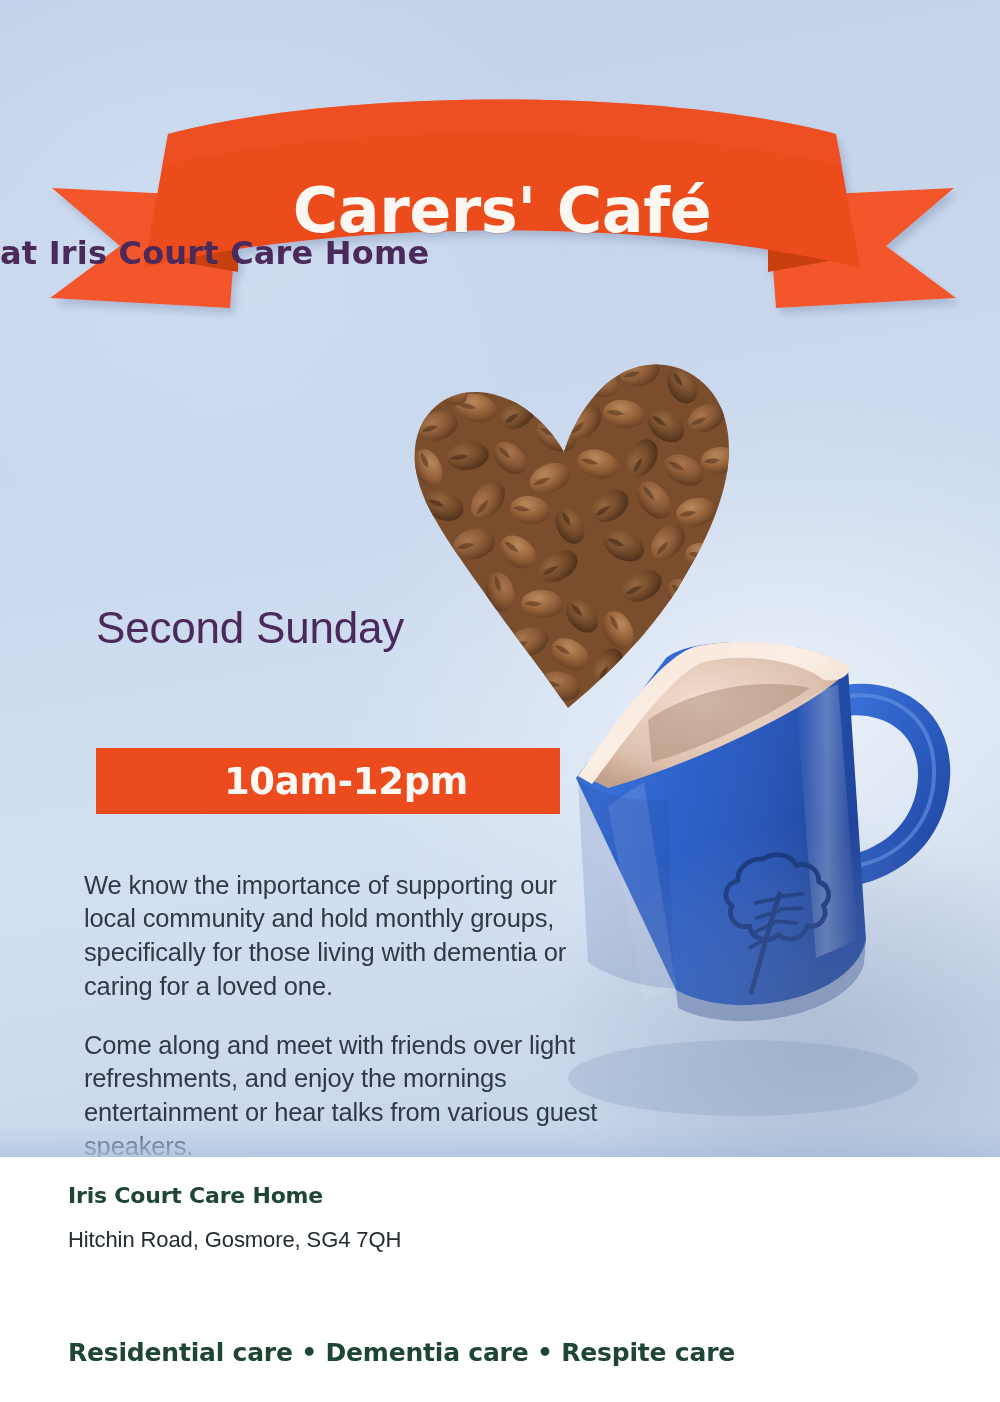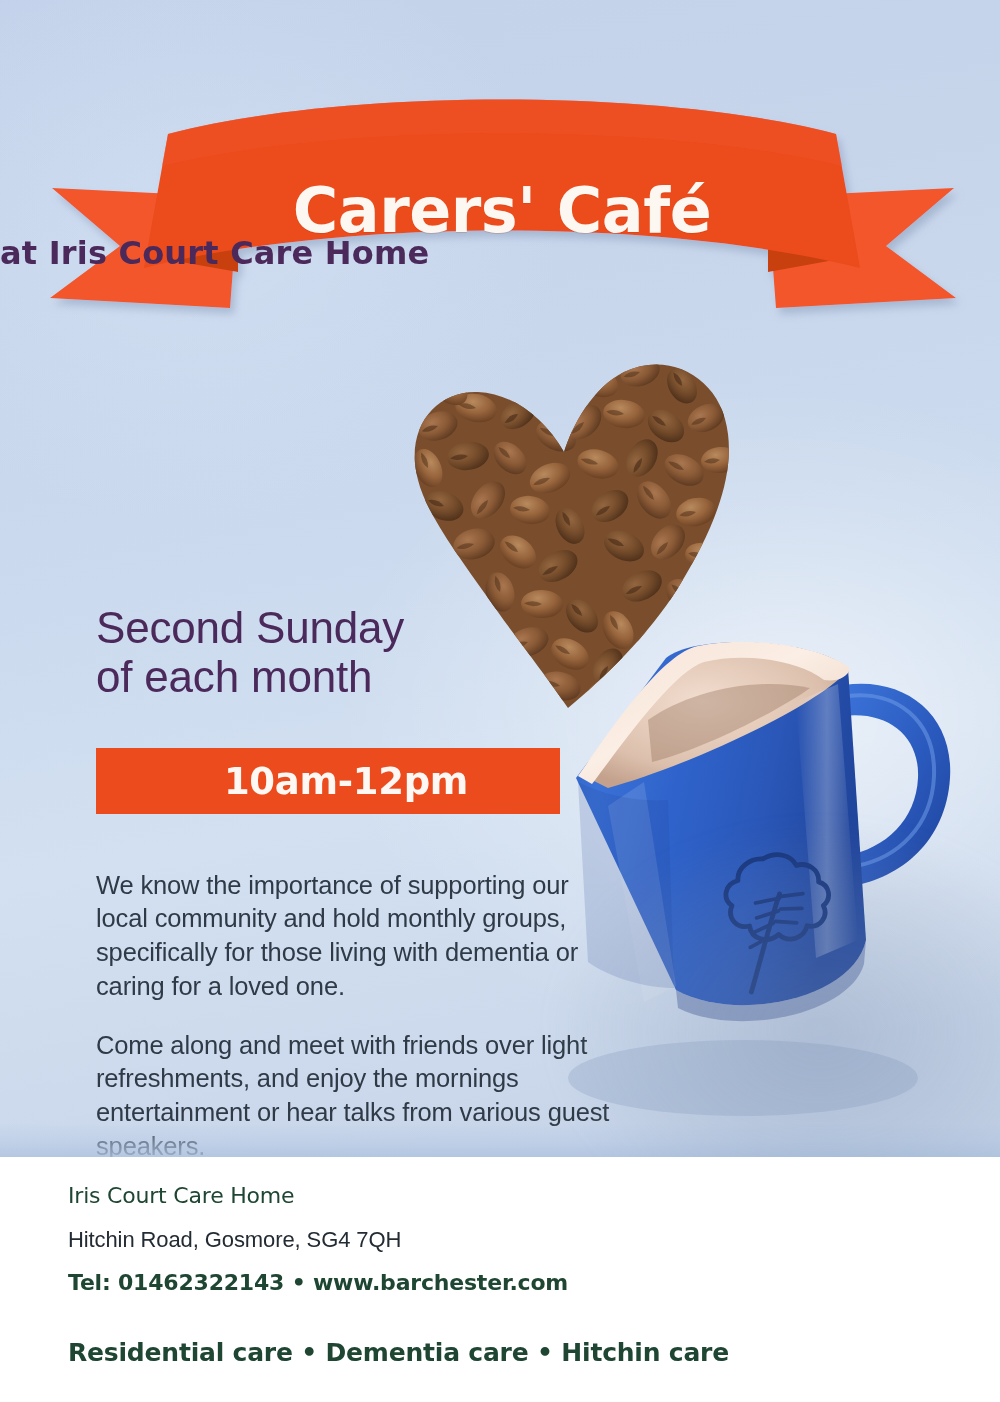--- a/index.html
+++ b/index.html
@@ -123,21 +123,21 @@
     width: 100%;
     text-align: center;
     font-family: "DejaVu Sans", sans-serif;
     font-weight: 700;
     font-size: 37px;
     color: #fdf8f3;
     letter-spacing: -0.3px;
   }
   .para {
     position: absolute;
-    left: 96px;
+    left: 84px;
     width: 578px;
     font-family: "Liberation Sans", sans-serif;
     font-weight: 400;
     font-size: 25.5px;
     line-height: 1.33;
     color: #2f3a46;
     letter-spacing: -0.15px;
   }
   .para-1 { top: 843px; width: 510px; }
   .para-2 { top: 1003px; width: 582px; }
@@ -146,21 +146,21 @@
   .footer {
     position: absolute;
     left: 0; top: 1157px;
     width: 1000px; height: 245px;
     background: #ffffff;
   }
   .f-name {
     position: absolute;
     left: 68px; top: 26px;
     font-family: "DejaVu Sans", sans-serif;
-    font-weight: 400;
+    font-weight: 700;
     font-size: 22px;
     color: #1e4632;
     letter-spacing: -0.2px;
   }
   .f-addr {
     position: absolute;
     left: 68px; top: 70px;
     font-family: "Liberation Sans", sans-serif;
     font-weight: 400;
     font-size: 22px;
@@ -534,34 +534,32 @@
           <path d="M126 52 C 300 6, 620 6, 794 52 L 800 84 C 620 40, 300 40, 120 84 Z" fill="#ef5626" opacity="0.55"></path>
         </g>
       </svg>
       <div class="banner-title">Carers' Café</div>
     </div>
 
     <div class="banner-subtitle">at Iris Court Care Home</div>
 
     <div class="headline">
       <div>Second Sunday</div>
-      <div>of each month</div>
     </div>
 
     <div class="time-badge">
       <span>10am-12pm</span>
     </div>
 
     <p class="para para-1">We know the importance of supporting our local community and hold monthly groups, specifically for those living with dementia or caring for a loved one.</p>
     <p class="para para-2">Come along and meet with friends over light refreshments, and enjoy the mornings entertainment or hear talks from various guest speakers.</p>
 
     <div class="hero-bottom-fade"></div>
   </div>
 
   <div class="footer">
     <div class="f-name">Iris Court Care Home</div>
     <div class="f-addr">Hitchin Road, Gosmore, SG4 7QH</div>
-    <div class="f-contact">Tel: 01462322143 • www.barchester.com</div>
-    <div class="f-services">Residential care • Dementia care • Hitchin care</div>
+    <div class="f-services">Residential care • Dementia care • Respite care</div>
 
   </div>
 
 </div>
 
 </body></html>

